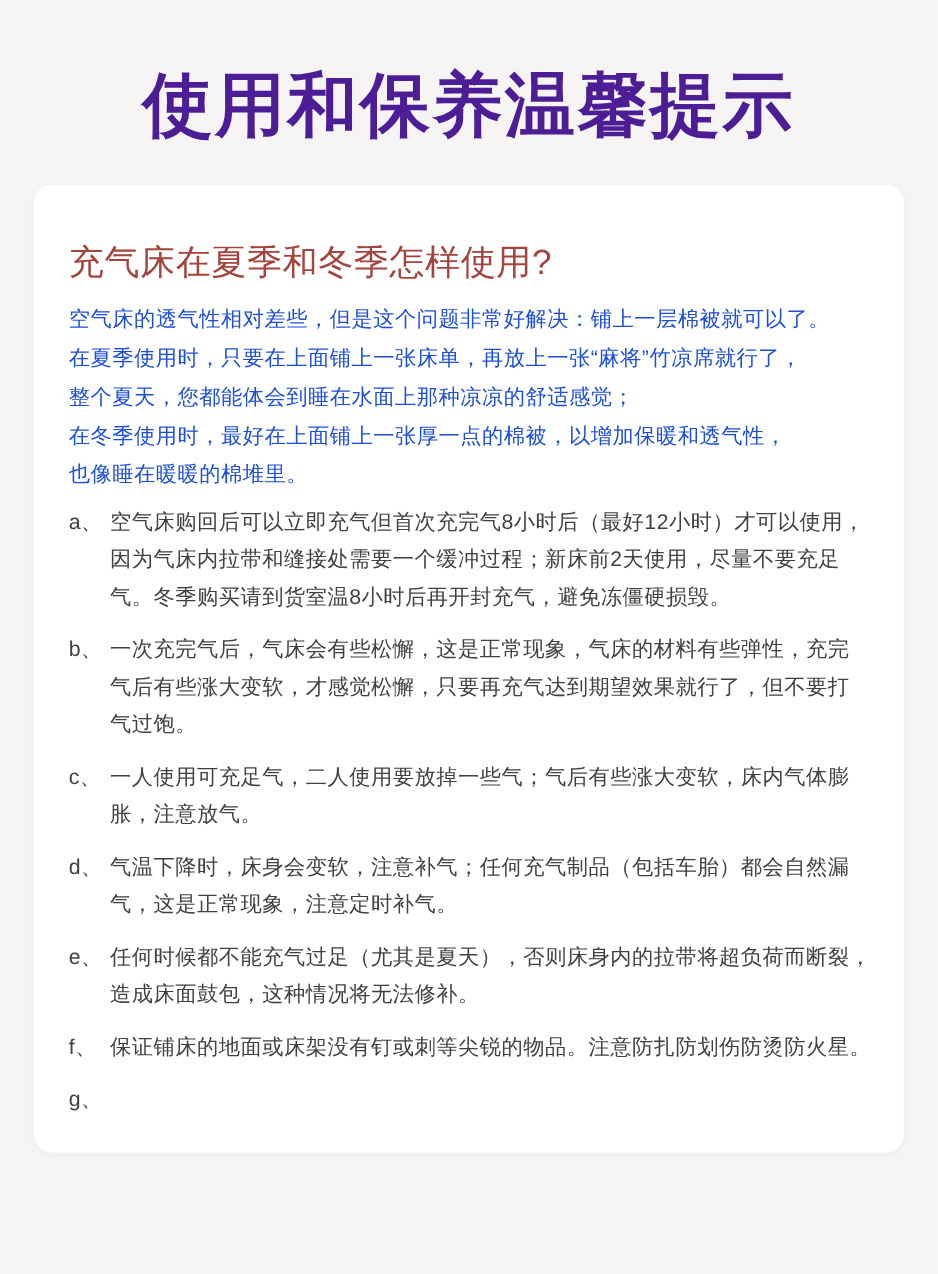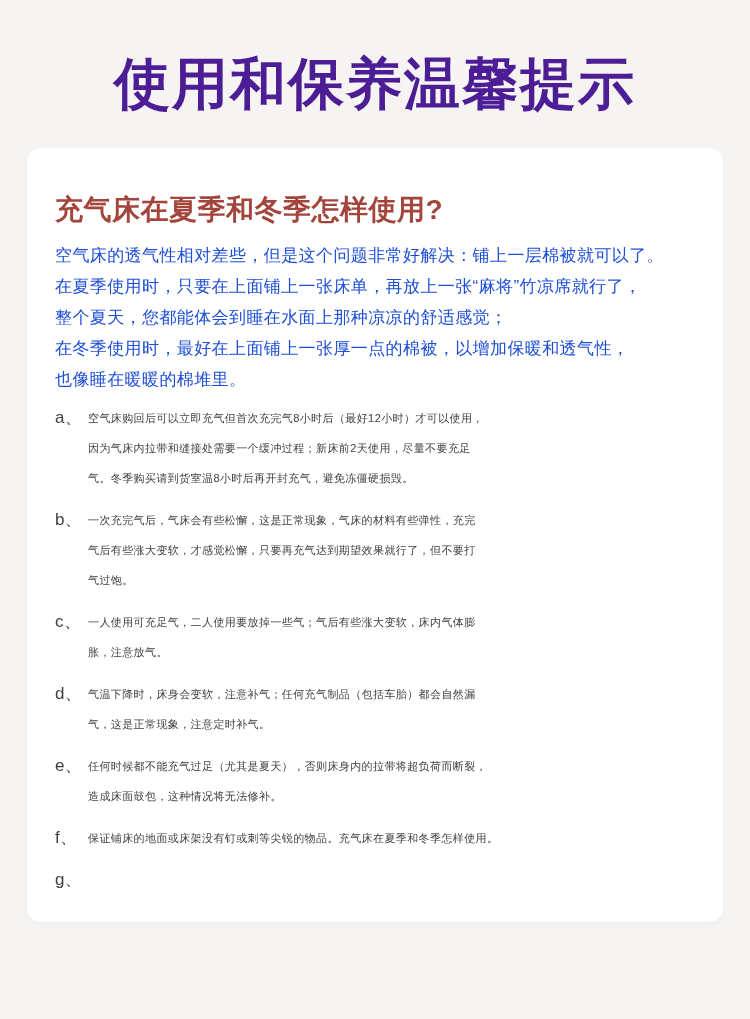--- a/index.html
+++ b/index.html
@@ -28,21 +28,21 @@
     margin: 32px 27px 0 27px;
     background: #ffffff;
     border-radius: 14px;
     padding: 44px 14px 27px 28px;
     box-shadow: 0 2px 6px rgba(0,0,0,0.03);
     box-sizing: border-box;
   }
   .section-heading {
     font-size: 28px;
     line-height: 36px;
-    font-weight: 700;
+    font-weight: 400;
     color: #a3453c;
     letter-spacing: 0.5px;
     margin: 0 0 12px 0;
     white-space: nowrap;
   }
   .section-heading.second {
     margin-top: 22px;
     margin-bottom: 6px;
   }
   .body-paragraph {
@@ -66,21 +66,21 @@
   }
   .tip-label {
     flex: 0 0 33px;
     width: 33px;
     font-size: 17px;
     line-height: 30px;
     letter-spacing: 0.4px;
     color: #404040;
   }
   .tip-text {
-    font-size: 11px;
+    font-size: 17px;
     line-height: 30px;
     letter-spacing: 0.4px;
     color: #404040;
     white-space: pre;
   }
 </style>
 </head>
 <body>
 
 <div class="page-title">使用和保养温馨提示</div>
@@ -125,21 +125,21 @@
     </div>
 
     <div class="tip-item">
       <span class="tip-label">e、</span>
       <span class="tip-text">任何时候都不能充气过足（尤其是夏天），否则床身内的拉带将超负荷而断裂，
 造成床面鼓包，这种情况将无法修补。</span>
     </div>
 
     <div class="tip-item">
       <span class="tip-label">f、</span>
-      <span class="tip-text">保证铺床的地面或床架没有钉或刺等尖锐的物品。充气床在夏季和冬季怎样使用。</span>
+      <span class="tip-text">保证铺床的地面或床架没有钉或刺等尖锐的物品。注意防扎防划伤防烫防火星。</span>
     </div>
 
     <div class="tip-item">
       <span class="tip-label">g、</span>
     </div>
 
   </div>
 </div>
 
 </body></html>

